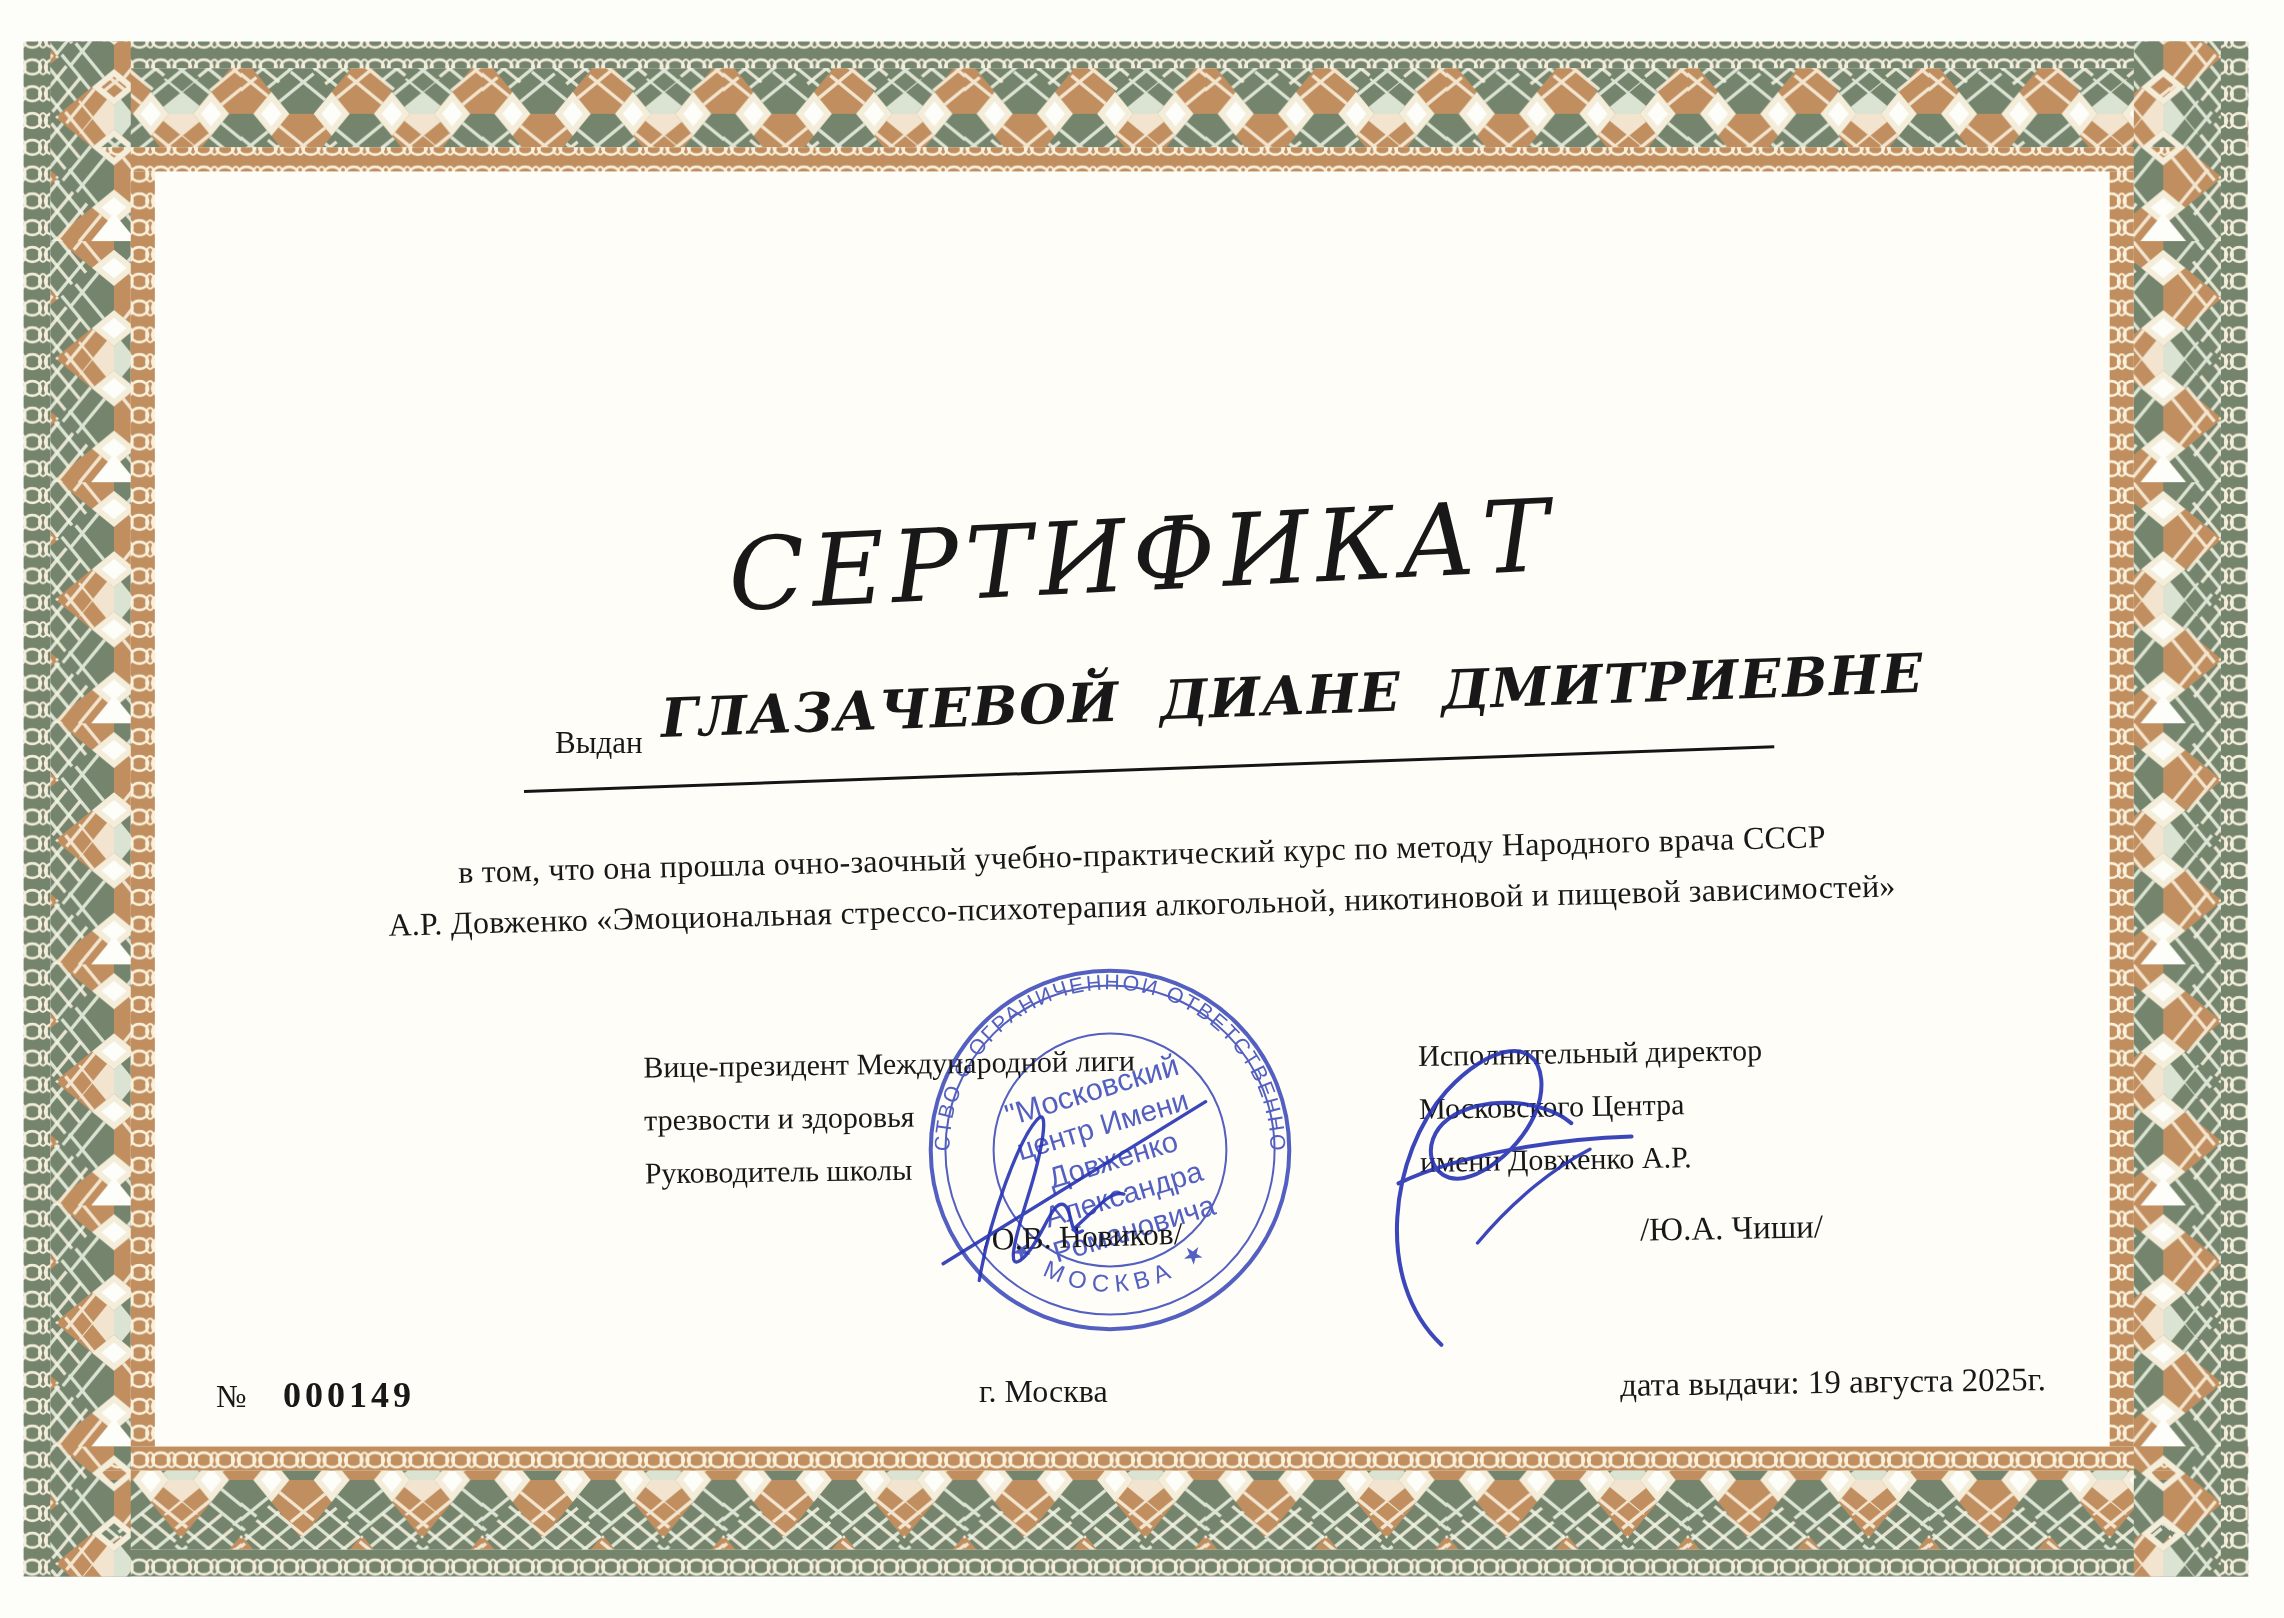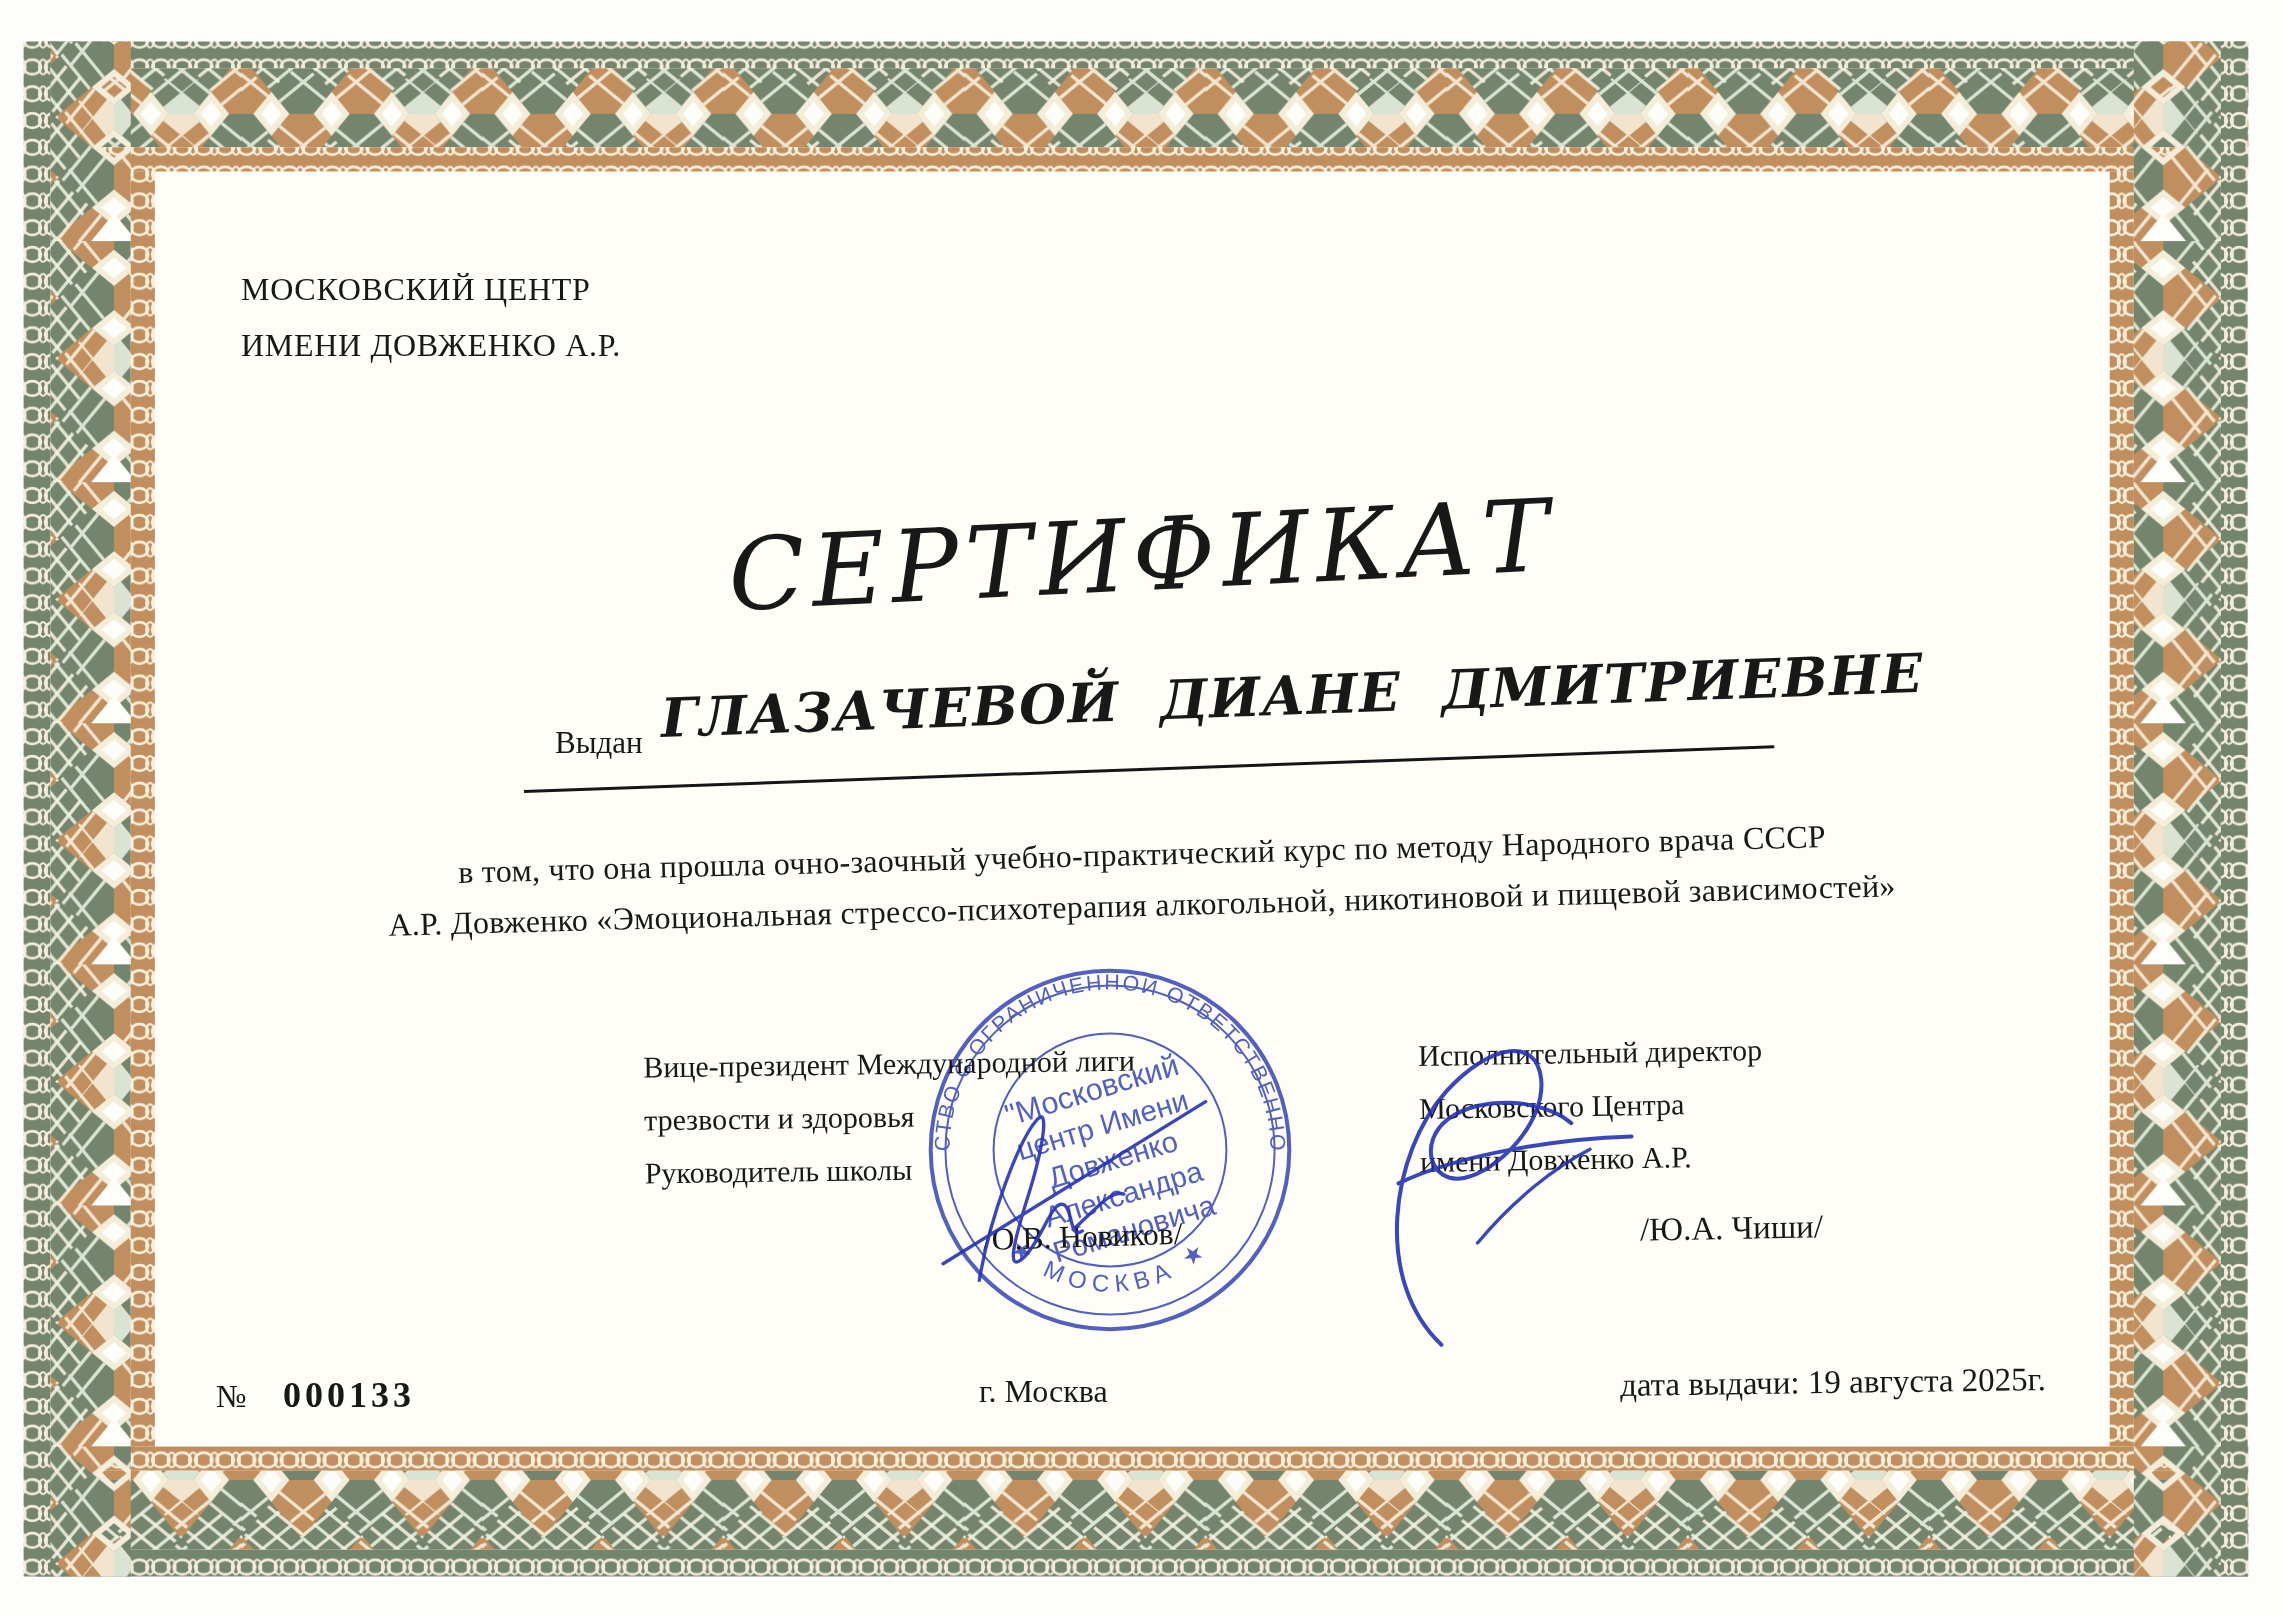--- a/index.html
+++ b/index.html
@@ -108,24 +108,20 @@
       <g transform="rotate(-17 290 290)" text-anchor="middle" font-size="44">
         <text x="290" y="212" font-size="46">"Московский</text>
         <text x="290" y="266">центр Имени</text>
         <text x="290" y="320">Довженко</text>
         <text x="290" y="374">Александра</text>
         <text x="290" y="428">Романовича</text>
       </g>
     </g>
   </svg>
 
-  <div class="abs txt org" style="left:241px;top:261px;">
-    <div>МОСКОВСКИЙ ЦЕНТР</div>
-    <div>ИМЕНИ ДОВЖЕНКО А.Р.</div>
-  </div>
 
 
   <div class="abs txt title" style="left:50%;top:497px;transform:translateX(-50%) rotate(-2.8deg);">СЕРТИФИКАТ</div>
 
   <div class="abs txt vydan" style="left:555px;top:725px;">Выдан</div>
 
   <div class="abs txt name" style="left:662px;top:686px;">ГЛАЗАЧЕВОЙ  ДИАНЕ  ДМИТРИЕВНЕ</div>
 
   <div class="abs underline" style="left:524px;top:790px;width:1251px;"></div>
 
@@ -143,21 +139,21 @@
 
   <div class="abs txt sigblock" style="left:1419px;top:1026px;transform:rotate(-1deg);">
     <div>Исполнительный директор</div>
     <div>Московского Центра</div>
     <div>имени  Довженко А.Р.</div>
   </div>
 
   <div class="abs txt signame" style="left:1640px;top:1210px;transform:rotate(-1deg);font-size:33px;">/Ю.А. Чиши/</div>
 
   <div class="abs txt footer" style="left:216px;top:1378px;">№</div>
-  <div class="abs txt numval" style="left:283px;top:1374px;">000133</div>
+  <div class="abs txt numval" style="left:283px;top:1374px;">000149</div>
 
   <div class="abs txt footer" style="left:979px;top:1373px;">г. Москва</div>
 
   <div class="abs txt footer" style="left:1620px;top:1364px;font-size:33px;transform:rotate(-0.8deg);">дата выдачи: 19 августа 2025г.</div>
 
   <svg class="abs" style="left:0;top:0;pointer-events:none;" width="2284" height="1618" viewBox="0 0 3410 2416">
     <g fill="none" stroke="#2733b4" stroke-width="5" stroke-linecap="round" opacity="0.9">
 
       <path d="M 1462 1912 C 1478 1816 1522 1700 1549 1671 C 1567 1653 1557 1716 1534 1789 C 1516 1847 1500 1904 1528 1878 C 1557 1851 1571 1787 1590 1800 C 1602 1810 1597 1851 1616 1838"></path>
       <path d="M 1408 1887 L 1800 1645"></path>

